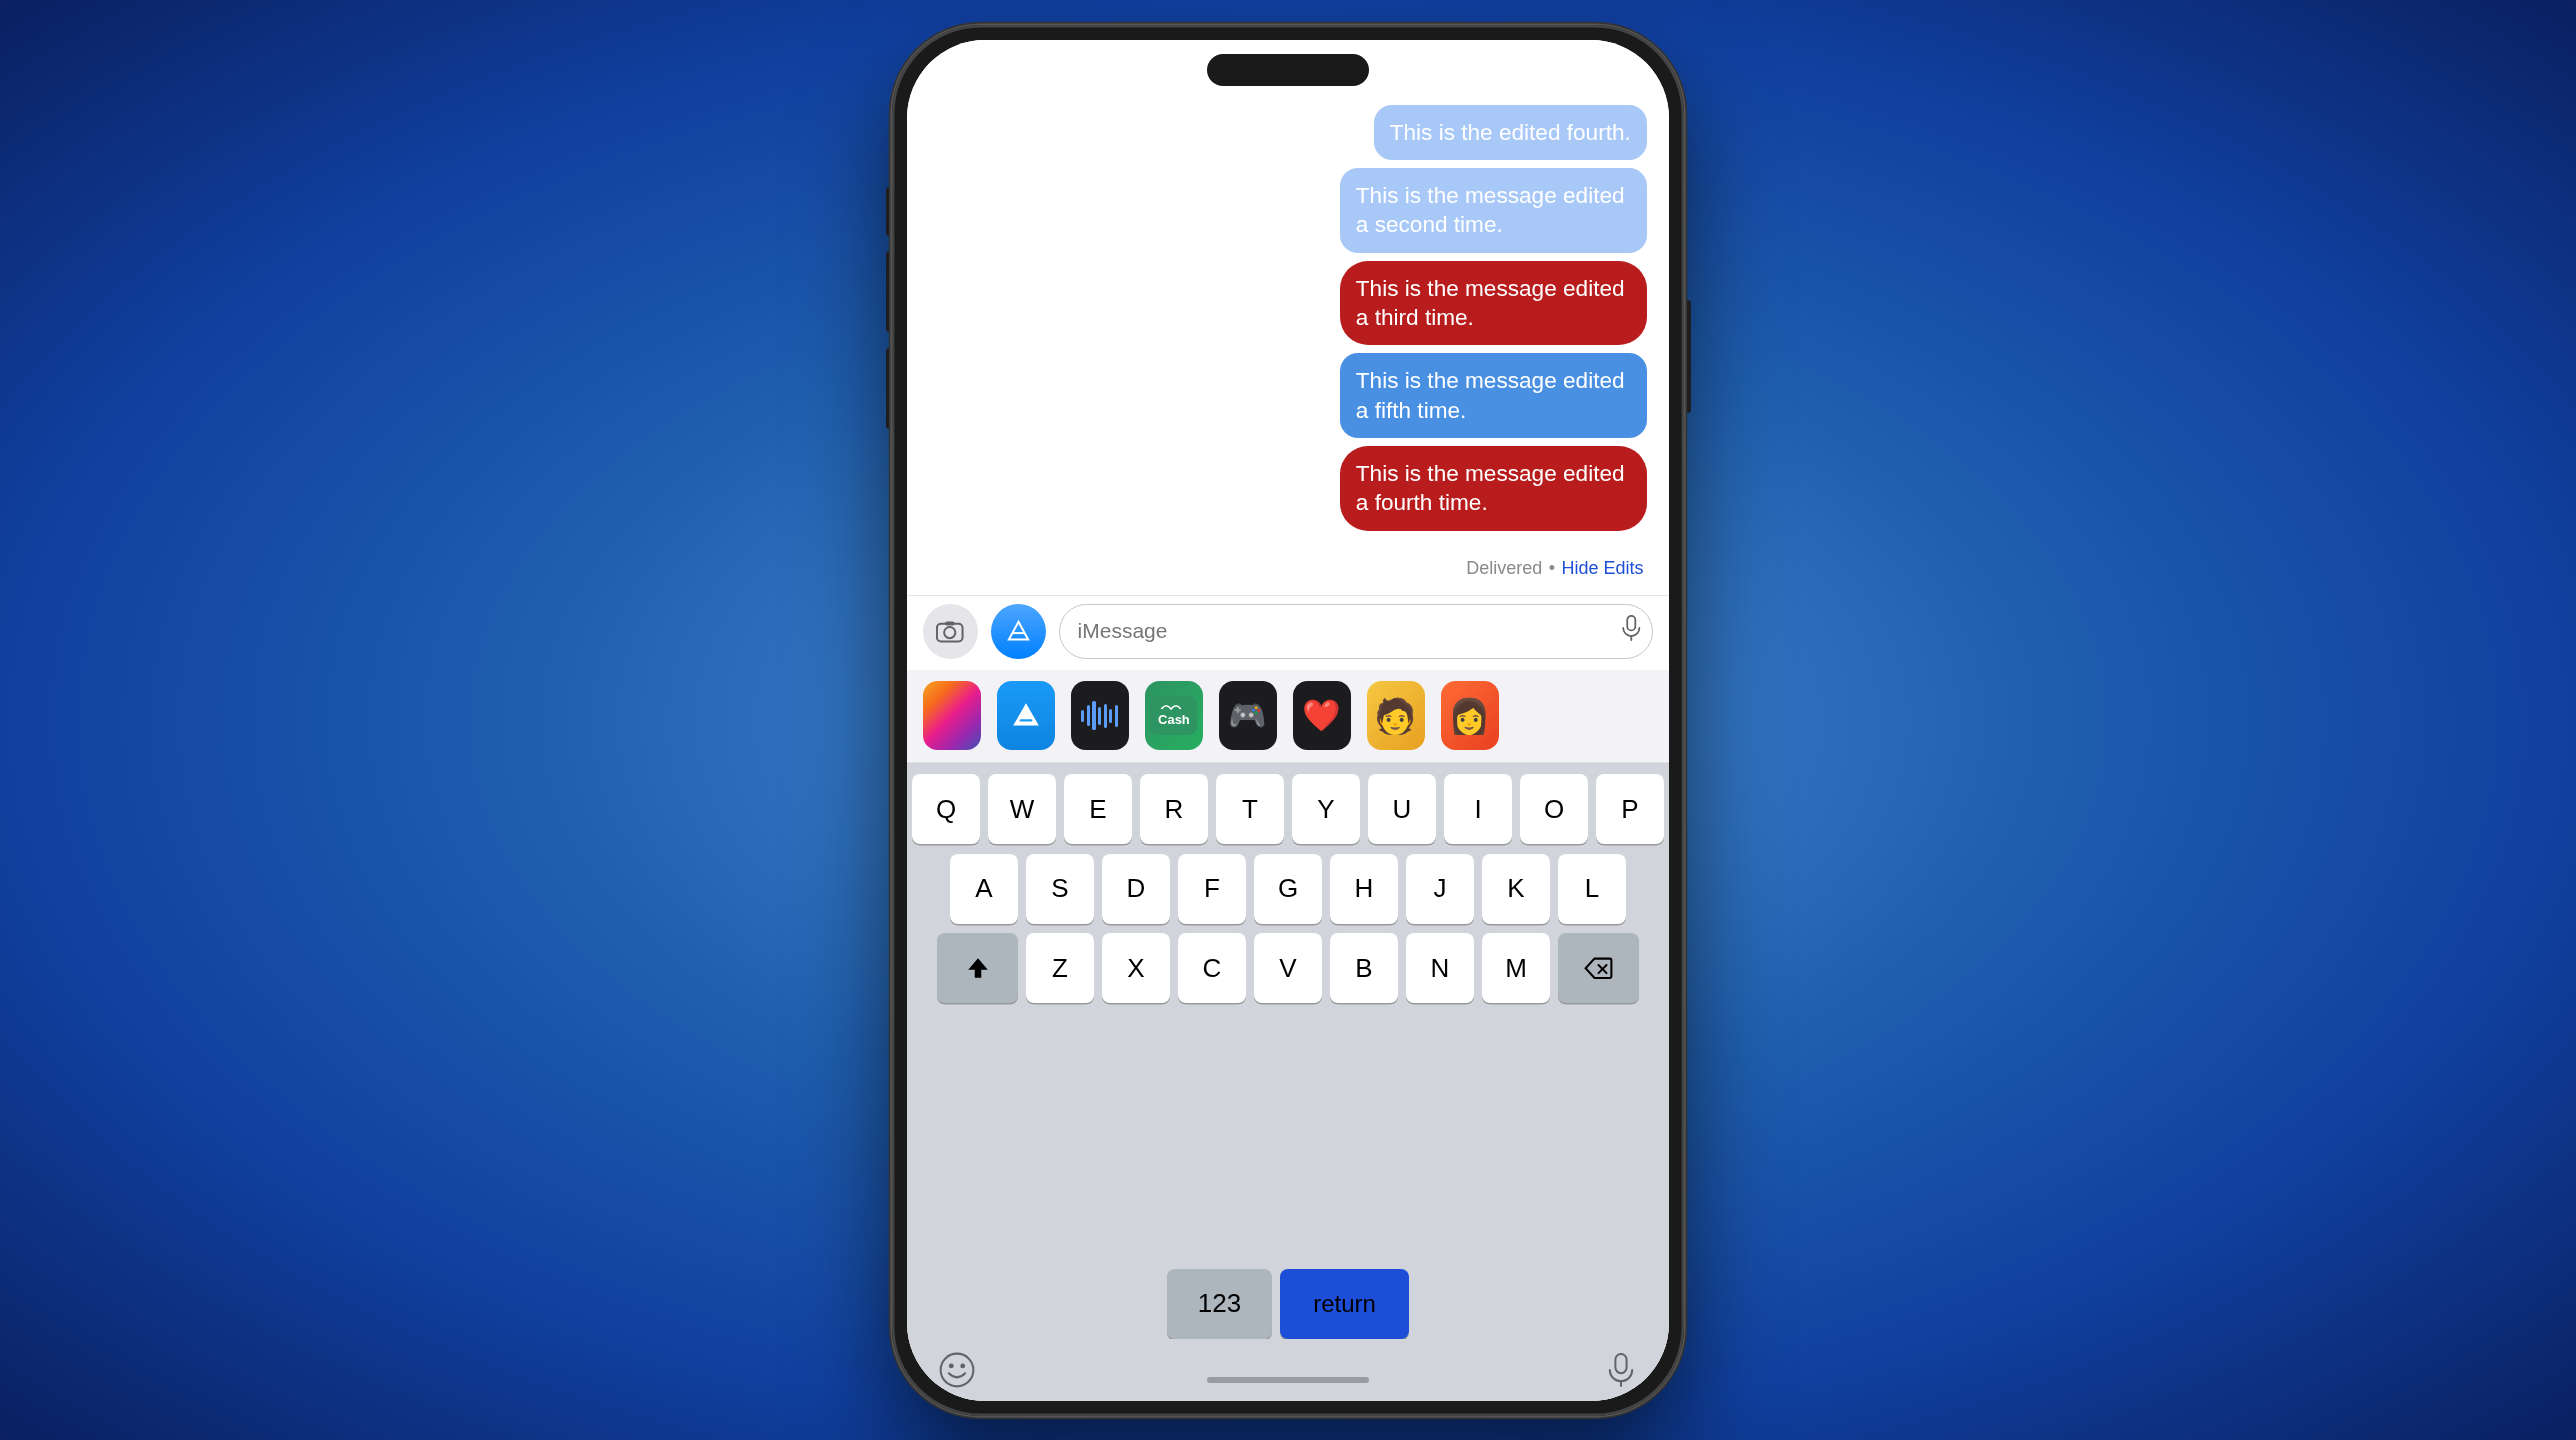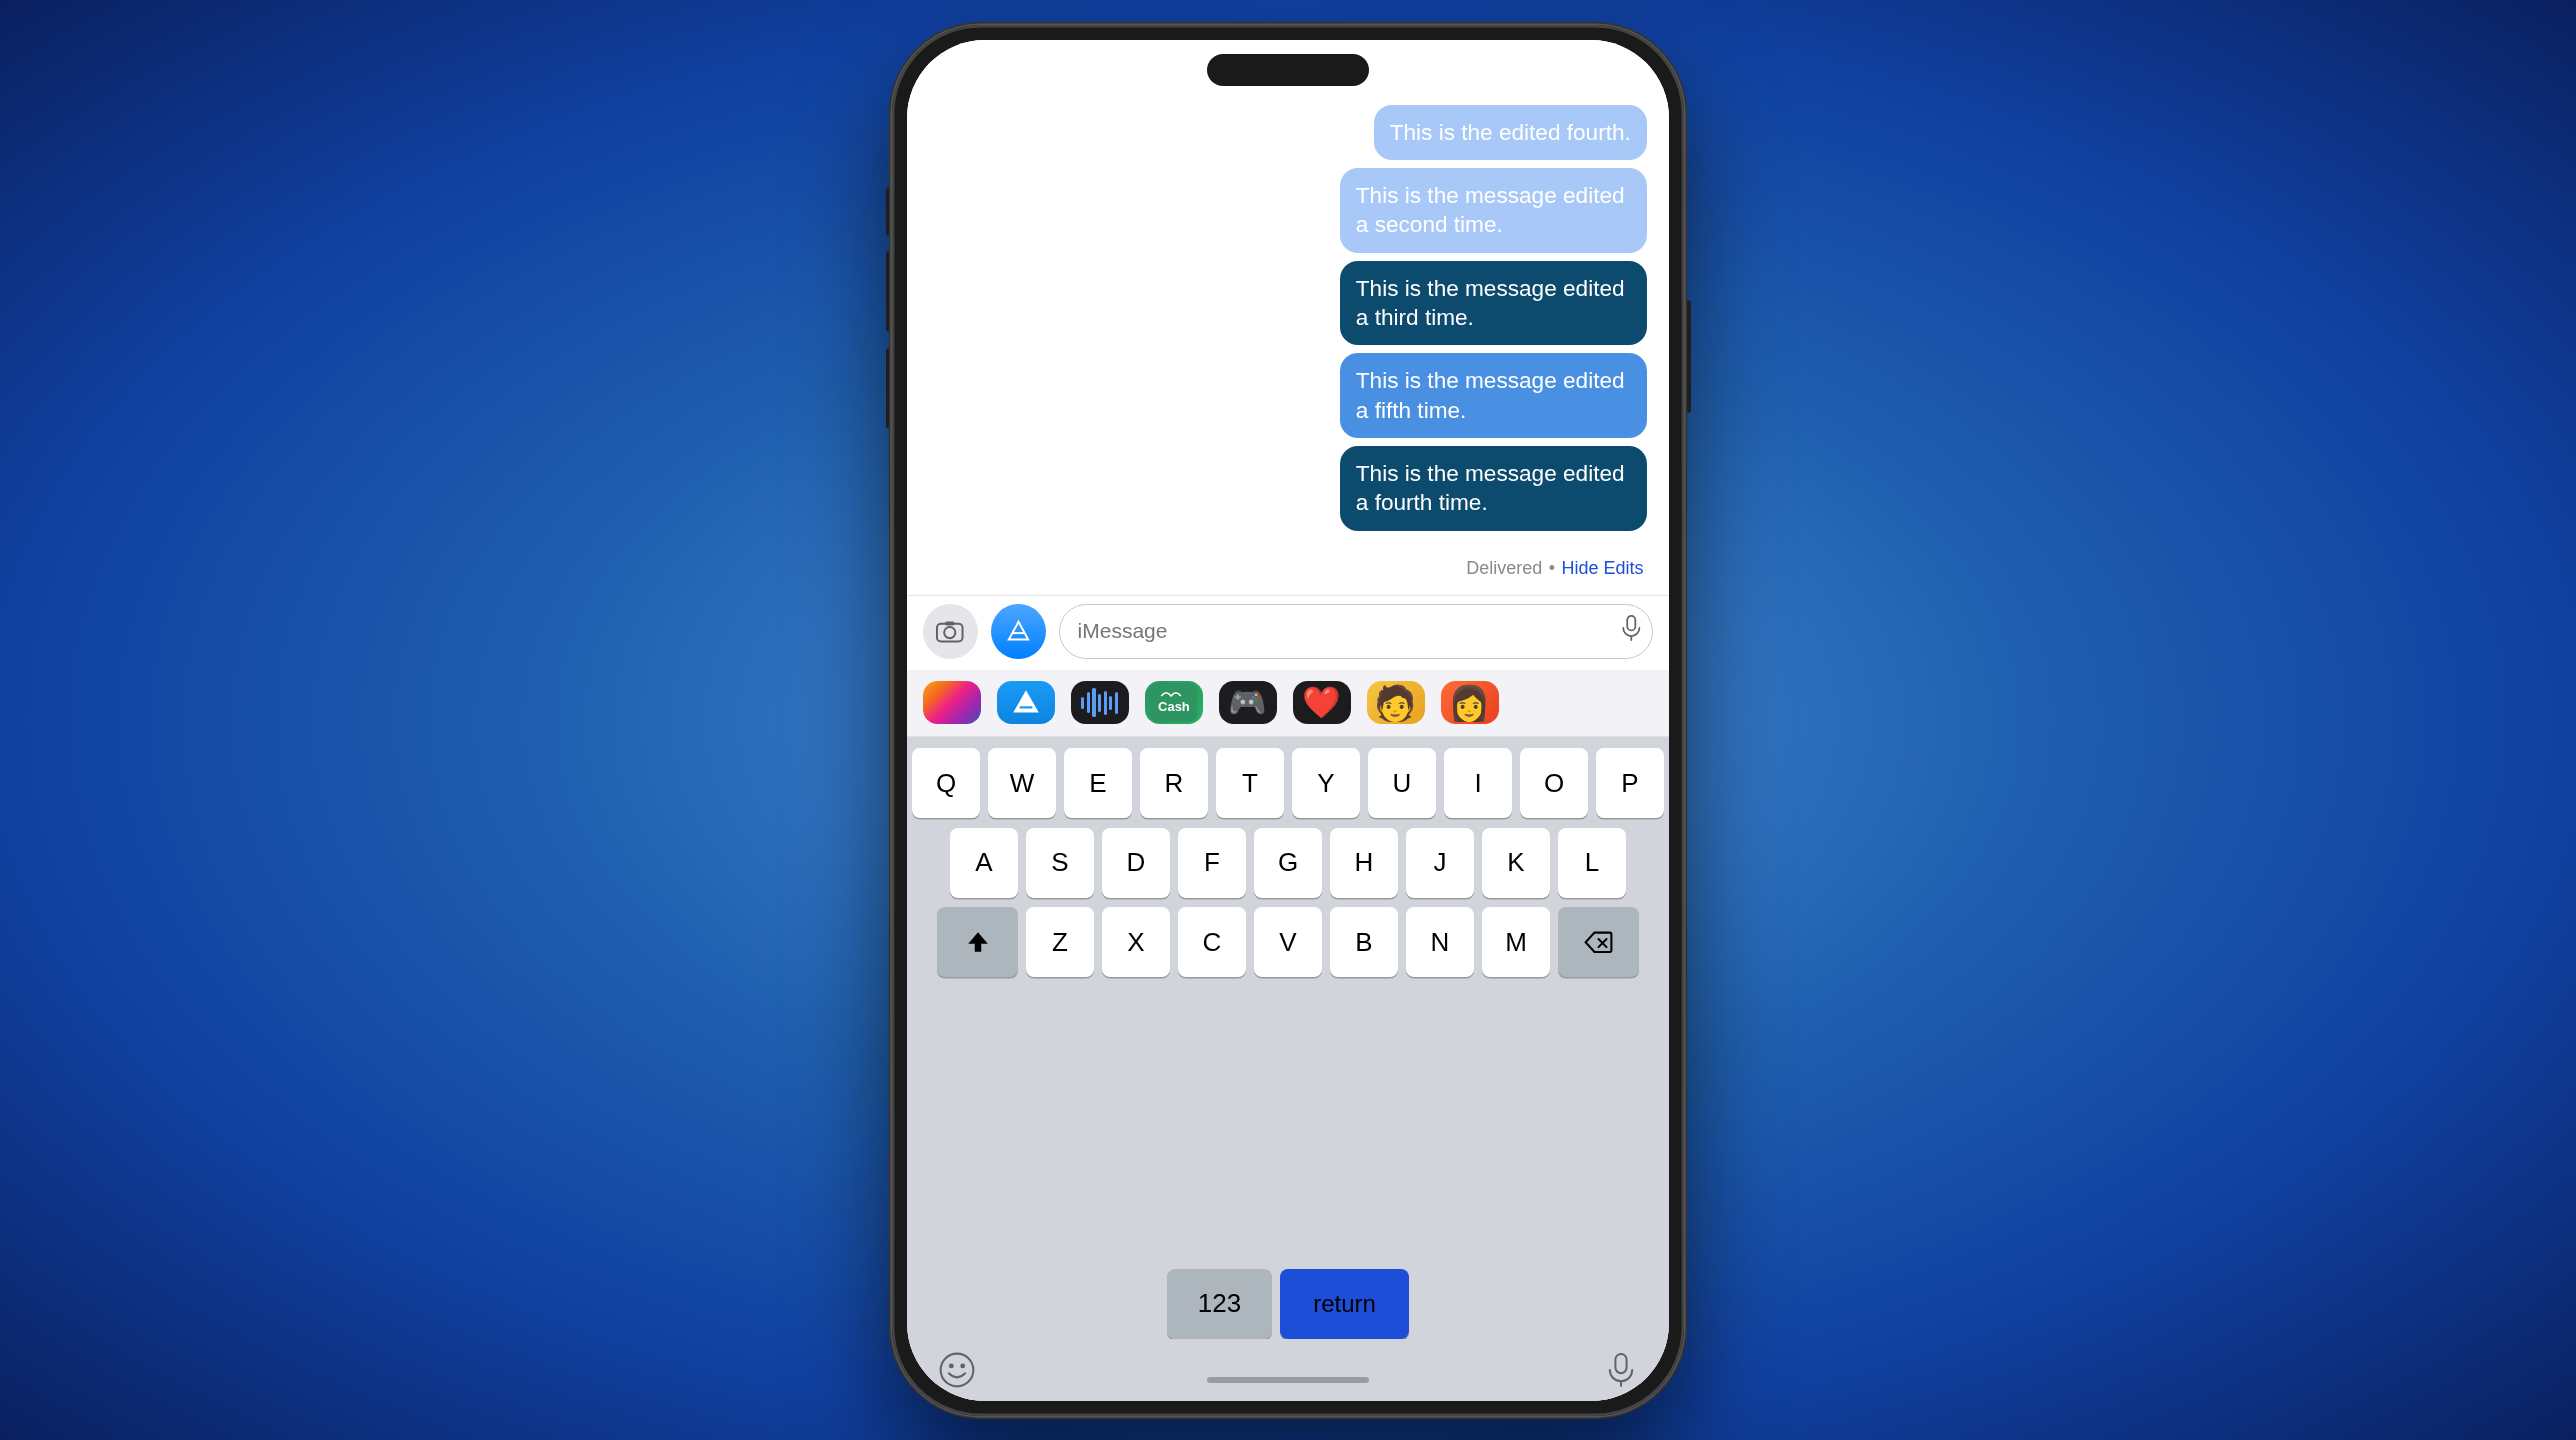--- a/index.html
+++ b/index.html
@@ -79,21 +79,22 @@
       font-size: 22.6px;
       line-height: 1.3;
       font-weight: 400;
     }
 
     .message-bubble.light {
       background: #a8c8f8;
     }
 
     .message-bubble.medium {
-      background: #0c4a6e;
+      background: #b91c1c;
+      border-radius: 28px;
     }
 
     .message-bubble.blue {
       background: #4a90e2;
     }
 
     .delivered-row {
       display: flex;
       align-items: center;
       gap: 6.5px;
@@ -168,21 +169,21 @@
       background: #f2f2f7;
       padding: 11.3px 16px;
       display: flex;
       align-items: center;
       gap: 16px;
       border-bottom: 0.8px solid #e0e0e0;
     }
 
     .app-icon {
       width: 58px;
-      height: 43px;
+      height: 69px;
       border-radius: 14.6px;
       overflow: hidden;
       flex-shrink: 0;
       cursor: pointer;
       display: flex;
       align-items: center;
       justify-content: center;
       font-size: 29px;
     }
 

